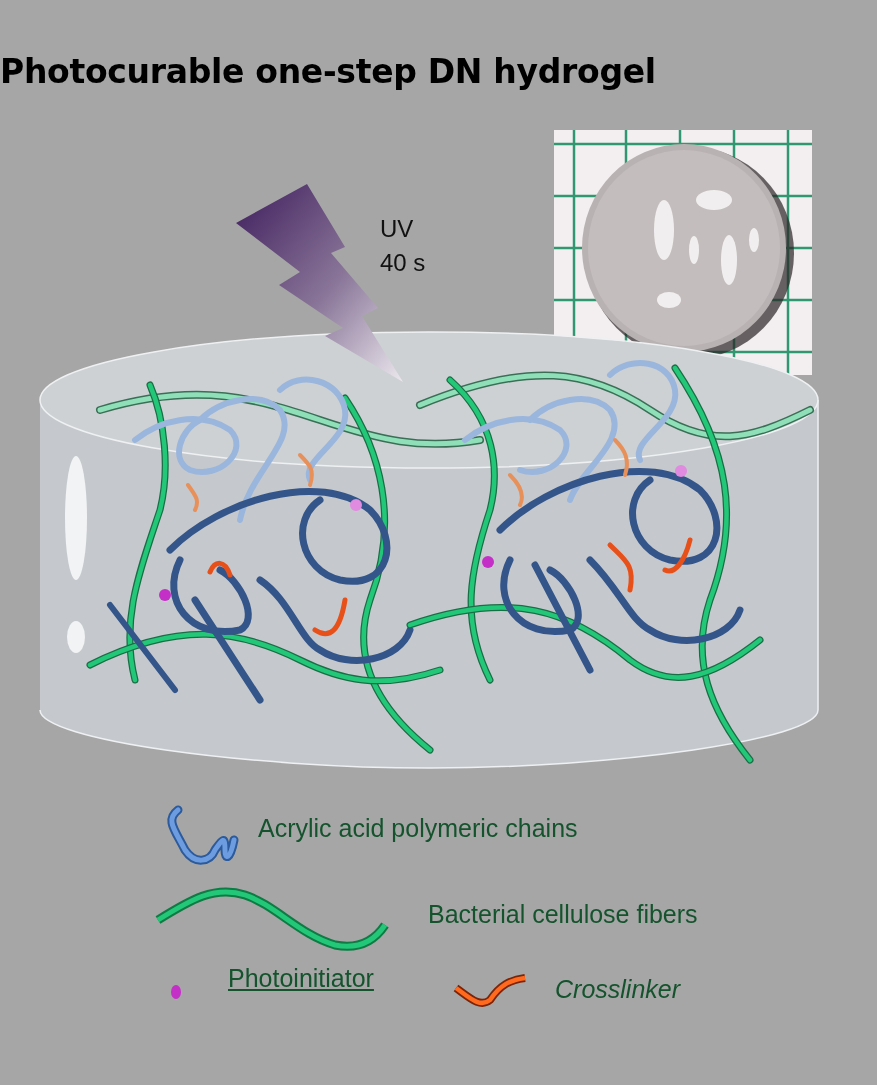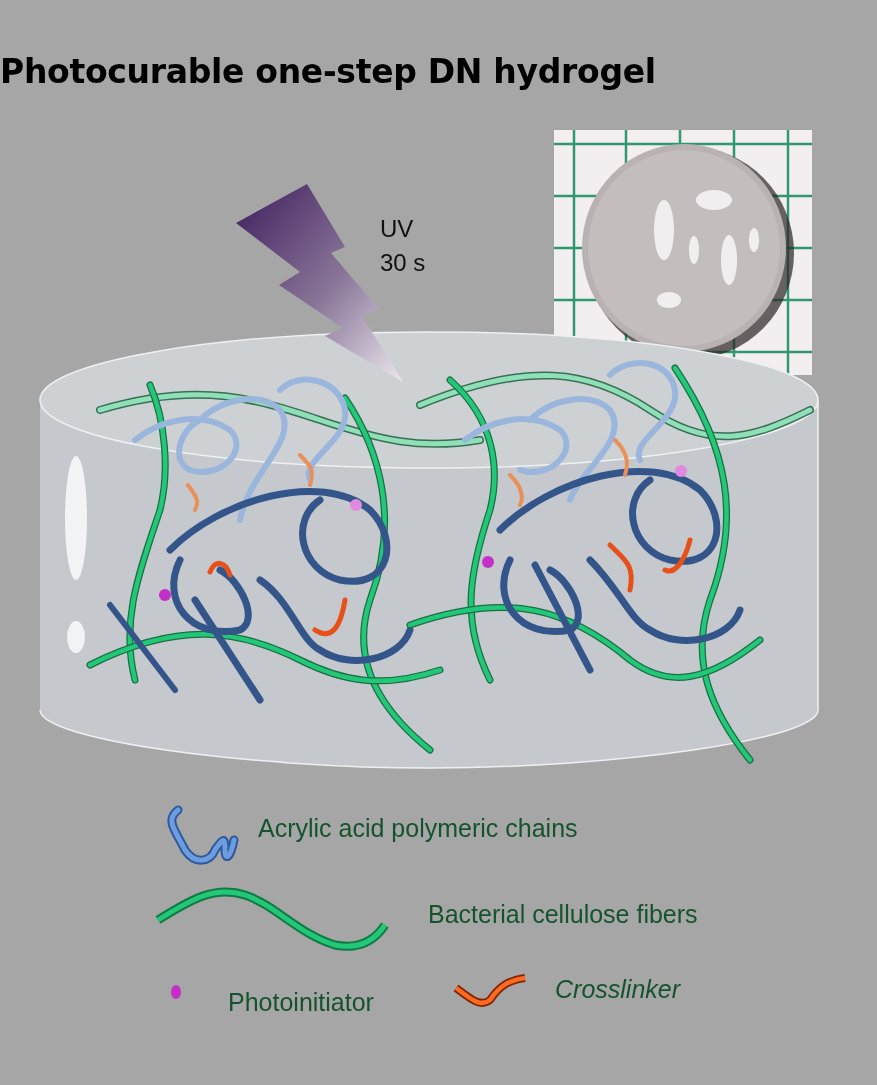--- a/index.html
+++ b/index.html
@@ -124,19 +124,19 @@
   </g>
   <ellipse cx="176" cy="992" rx="5" ry="7" fill="#c42fc8"></ellipse>
   <g fill="none" stroke-linecap="butt">
     <path d="M456,988 C470,998 480,1008 490,1000 C500,985 510,980 525,978" stroke="#7a2408" stroke-width="8"></path>
     <path d="M456,988 C470,998 480,1008 490,1000 C500,985 510,980 525,978" stroke="#ff6a1e" stroke-width="4.5"></path>
   </g>
 </svg>
 
 <div class="uv">
   <div>UV</div>
-  <div>30 s</div>
+  <div>40 s</div>
 </div>
 
 <div class="legend-label" style="left:258px; top:814px;">Acrylic acid polymeric chains</div>
 <div class="legend-label" style="left:420px; top:900px;margin-left:8px;">Bacterial cellulose fibers</div>
-<div class="legend-label" style="left:228px; top:988px;">Photoinitiator</div>
+<div class="legend-label" style="left:228px; top:964px;text-decoration:underline;">Photoinitiator</div>
 <div class="legend-label" style="left:555px; top:975px;font-style:italic;">Crosslinker</div>
 
 </body></html>

